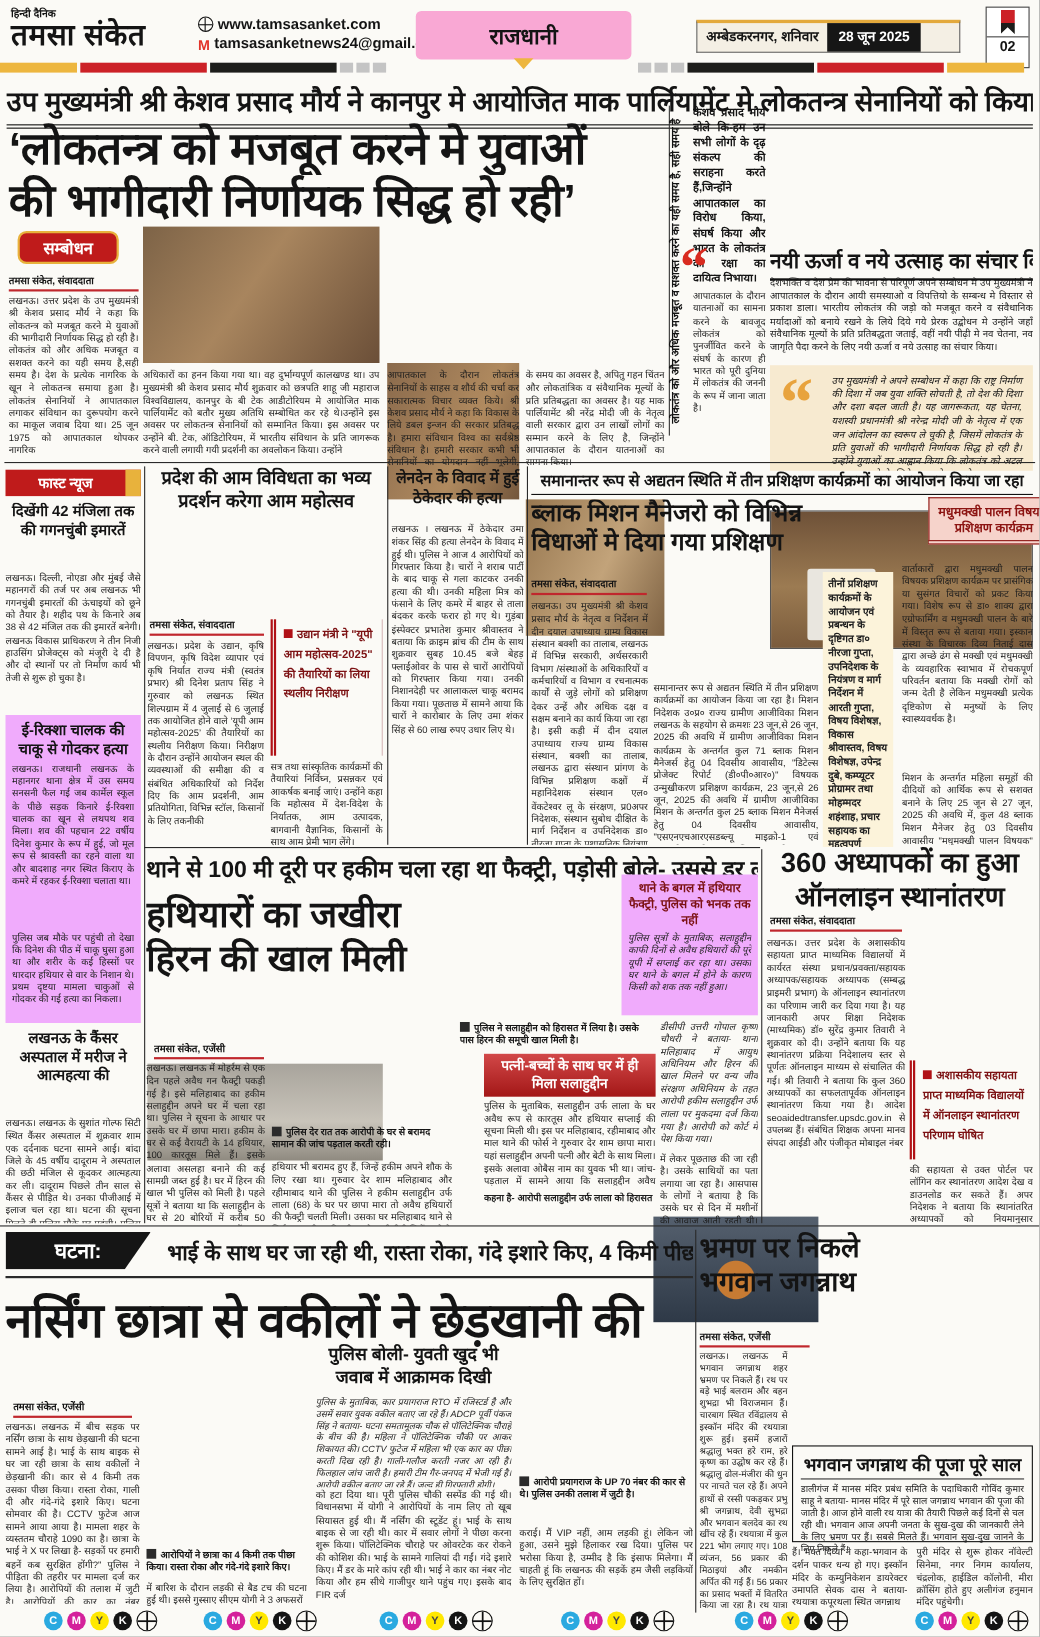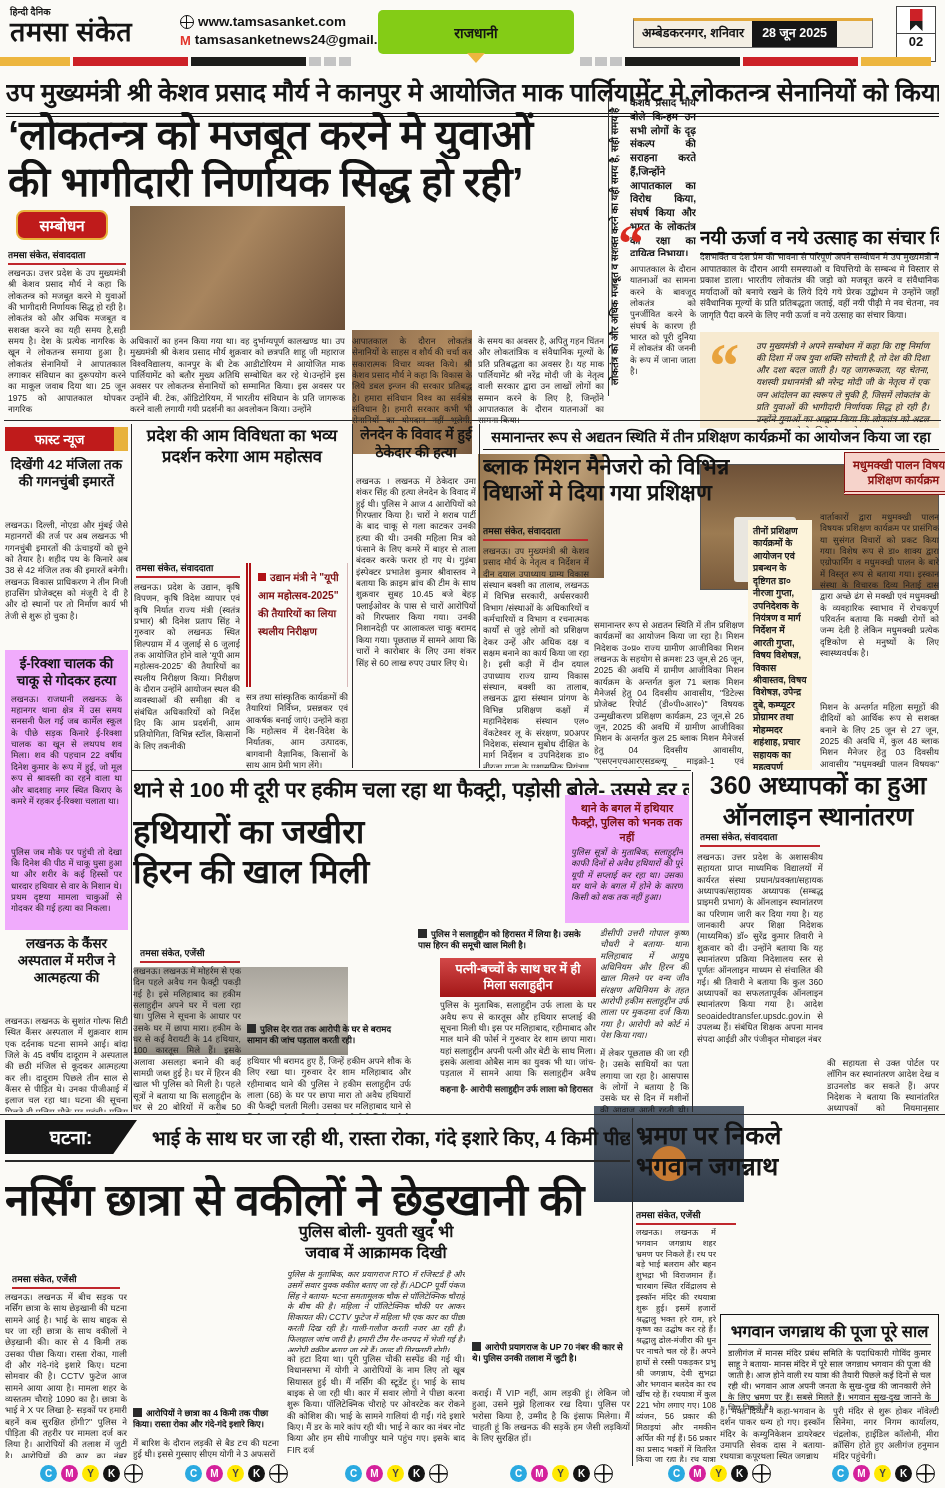--- a/index.html
+++ b/index.html
@@ -15,22 +15,22 @@
   .rule-v { background:#2a2a2a; width:1px; }
   .rule-h { background:#2a2a2a; height:1px; }
   
   .tagline { font-size:9.5px; font-weight:bold; }
   .logo { font-size:27px; font-weight:900; letter-spacing:0.5px; line-height:1.05; }
   .c-row { display:flex; align-items:center; gap:4px; font-size:13.5px; font-weight:bold; line-height:1.35; }
   .globe { width:12px; height:12px; border:1.4px solid #111; border-radius:50%; flex:0 0 auto;
            background:linear-gradient(#111,#111) center/100% 1.2px no-repeat,
                       linear-gradient(90deg,#111,#111) center/1.2px 100% no-repeat; }
   .gmail { color:#e2342a; font-weight:900; font-size:13px; line-height:1; }
-  .banner { background:#84cc16; border-radius:5px; display:flex; align-items:center; justify-content:center;
-            font-size:14px; font-weight:800;text-align:center; }
+  .banner { background:#f9a8d4; border-radius:5px; display:flex; align-items:center; justify-content:center;
+            font-size:20px; font-weight:800;text-align:center; }
   .banner::after { content:""; position:absolute; left:50%; bottom:-9px; margin-left:-9px;
                    border:9px solid transparent; border-top:10px solid #edb63f; border-bottom:0; }
   .datebar { display:flex; border:1.5px solid #666; background:#f4efe4; border-top:3px solid #e3a93c; }
   .d-loc { padding:3px 8px 0 8px; font-weight:bold; font-size:12.5px; white-space:nowrap; }
   .d-date { background:#161616; color:#fff; font-weight:bold; font-size:12.5px; padding:3px 10px 0 10px; white-space:nowrap; }
   .pagebox { border:1.5px solid #444; background:#fff; text-align:center; }
   .ribbon { width:13px; height:22px; margin:2px auto 0 auto; background:linear-gradient(#cc2127 0 55%,#1d1d1b 55% 100%);
             clip-path:polygon(0 0,100% 0,100% 100%,50% 72%,0 100%); }
   .pageno { font-size:13px; font-weight:bold; border-top:1px solid #444; margin-top:2px; }
   .strip { display:flex; gap:3px; height:9px; align-items:stretch; }
@@ -274,20 +274,23 @@
 
   <div class="abs rule-v" style="left:692px;top:772px;height:340px"></div>
 
   <div class="abs jag-hl center" style="left:697px;top:770px;width:242px;font-size:24px">
     <div>360 अध्यापकों का हुआ</div>
     <div>ऑनलाइन स्थानांतरण</div>
   </div>
   <div class="abs byline" style="left:700px;top:830px;width:120px;font-size:9px">तमसा संकेत, संवाददाता</div>
   <div class="abs txt" style="left:697px;top:852px;width:126px;height:260px">लखनऊ। उत्तर प्रदेश के अशासकीय सहायता प्राप्त माध्यमिक विद्यालयों में कार्यरत संस्था प्रधान/प्रवक्ता/सहायक अध्यापक/सहायक अध्यापक (सम्बद्ध प्राइमरी प्रभाग) के ऑनलाइन स्थानांतरण का परिणाम जारी कर दिया गया है। यह जानकारी अपर शिक्षा निदेशक (माध्यमिक) डॉ० सुरेंद्र कुमार तिवारी ने शुक्रवार को दी। उन्होंने बताया कि यह स्थानांतरण प्रक्रिया निदेशालय स्तर से पूर्णतः ऑनलाइन माध्यम से संचालित की गई। श्री तिवारी ने बताया कि कुल 360 अध्यापकों का सफलतापूर्वक ऑनलाइन स्थानांतरण किया गया है। आदेश seoaidedtransfer.upsdc.gov.in से उपलब्ध हैं। संबंधित शिक्षक अपना मानव संपदा आईडी और पंजीकृत मोबाइल नंबर</div>
 
+  <div class="abs bullet-box" style="left:827px;top:964px;width:112px;height:90px;border-right:none">
+    <span class="bsq"></span><span class="btx">अशासकीय सहायता प्राप्त माध्यमिक विद्यालयों में ऑनलाइन स्थानांतरण परिणाम घोषित</span>
+  </div>
   <div class="abs txt" style="left:827px;top:1058px;width:112px;height:54px">की सहायता से उक्त पोर्टल पर लॉगिन कर स्थानांतरण आदेश देख व डाउनलोड कर सकते हैं। अपर निदेशक ने बताया कि स्थानांतरित अध्यापकों को नियमानुसार कार्यमुक्त/कार्यभार ग्रहण कराने हेतु संबंधित जिला विद्यालय निरीक्षकों को आवश्यक दिशा-निर्देश निर्गत कर दिए गए हैं। यह स्थानांतरण सत्र 2025-26 के तहत निर्धारित समयसीमा में संपादित किया जाएगा।</div>
 
   <div class="abs rule-h" style="left:0;top:1114px;width:945px"></div>
 
   <div class="abs blk-label" style="left:5px;top:1120px;width:132px">घटना:</div>
   <div class="abs strip-hl3" style="left:152px;top:1124px;width:478px">भाई के साथ घर जा रही थी, रास्ता रोका, गंदे इशारे किए, 4 किमी पीछा किया</div>
   <div class="abs rule-h" style="left:5px;top:1160px;width:625px;height:2px"></div>
   <div class="abs mega-hl" style="left:5px;top:1168px;width:626px">नर्सिंग छात्रा से वकीलों ने छेड़खानी की</div>
   <div class="abs byline" style="left:12px;top:1272px;width:108px;font-size:9px">तमसा संकेत, एजेंसी</div>
   <div class="abs txt" style="left:5px;top:1292px;width:122px;height:166px">लखनऊ। लखनऊ में बीच सड़क पर नर्सिंग छात्रा के साथ छेड़खानी की घटना सामने आई है। भाई के साथ बाइक से घर जा रही छात्रा के साथ वकीलों ने छेड़खानी की। कार से 4 किमी तक उसका पीछा किया। रास्ता रोका, गाली दी और गंदे-गंदे इशारे किए। घटना सोमवार की है। CCTV फुटेज आज सामने आया आया है। मामला शहर के व्यस्ततम चौराहे 1090 का है। छात्रा के भाई ने X पर लिखा है- सड़कों पर हमारी बहनें कब सुरक्षित होंगी?" पुलिस ने पीड़िता की तहरीर पर मामला दर्ज कर लिया है। आरोपियों की तलाश में जुटी है। आरोपियों की कार का नंबर प्रयागराज का है। 30 अगस्त, 2024 को लखनऊ</div>

